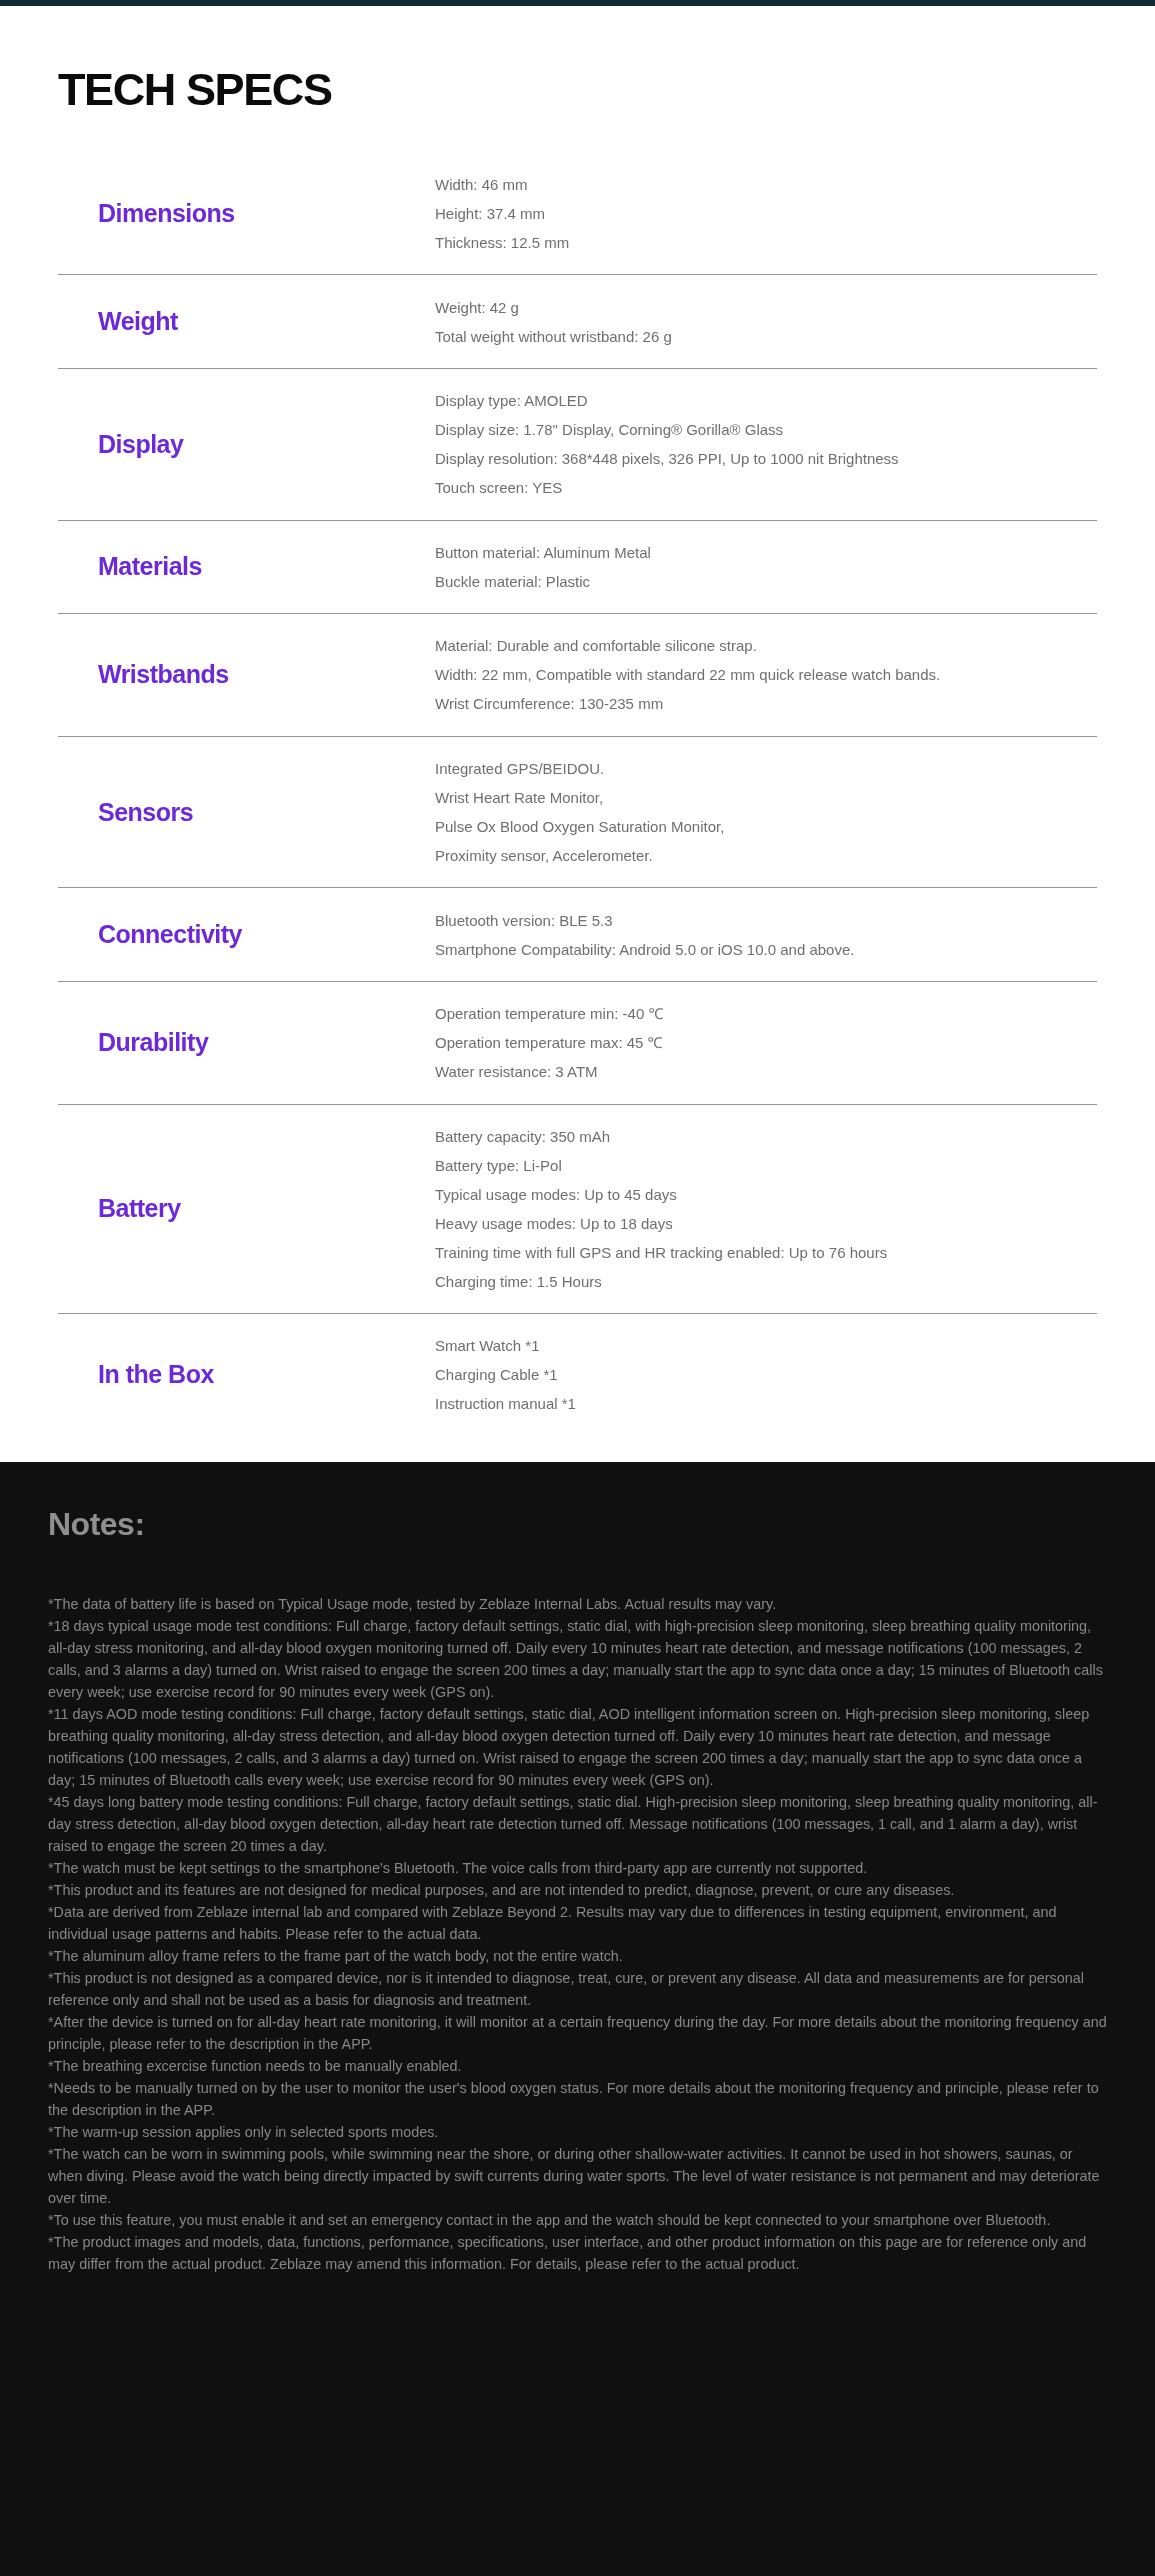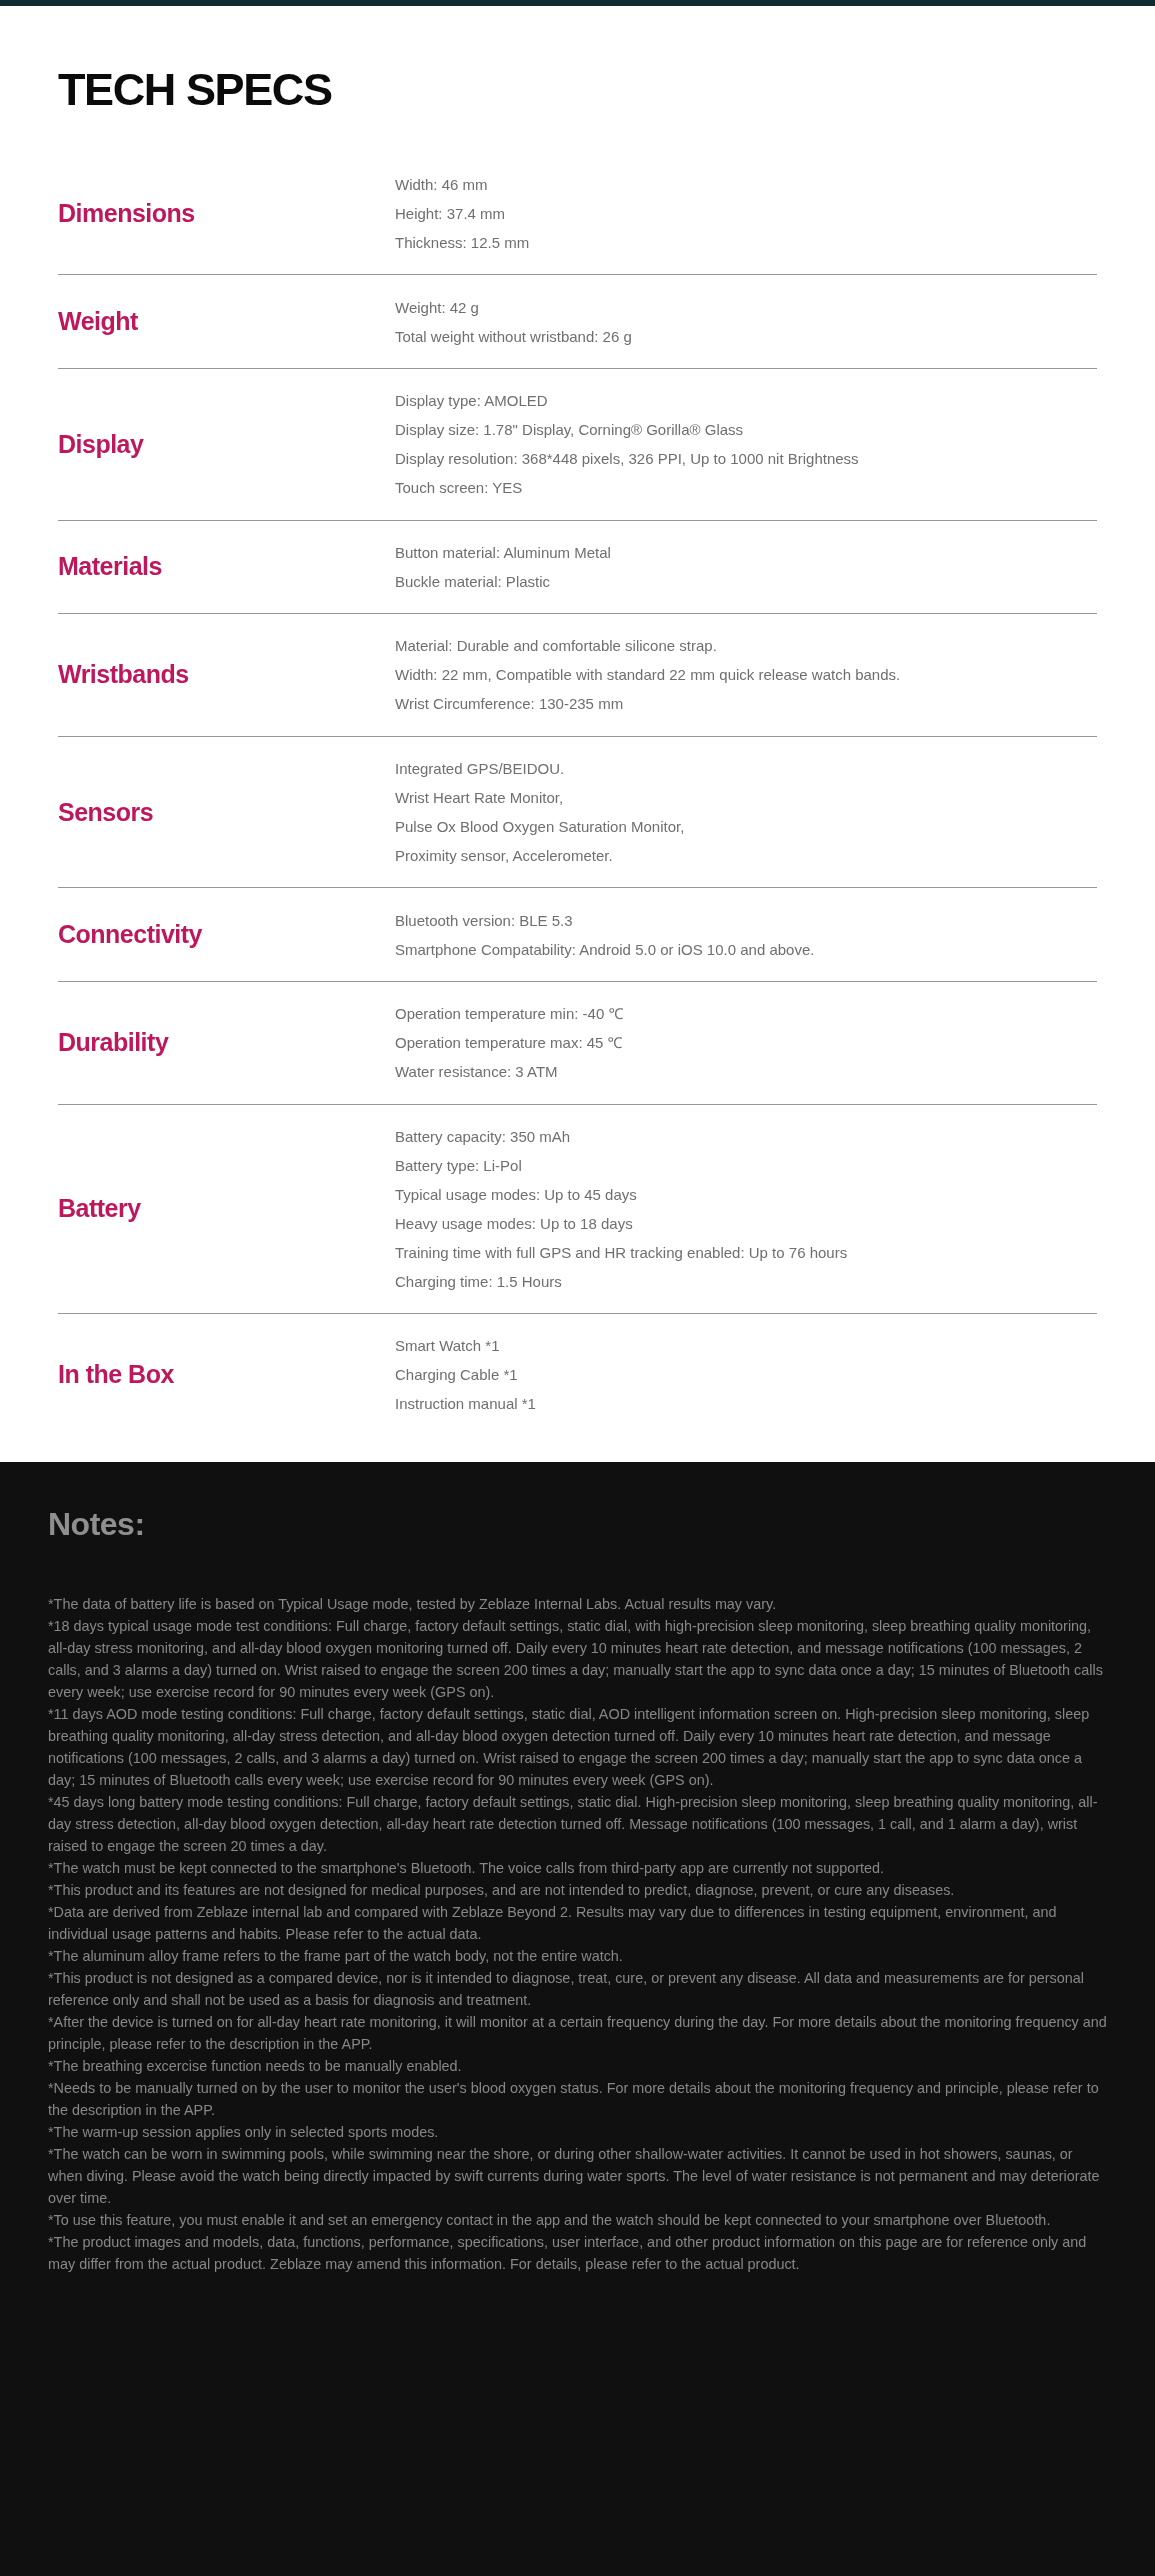--- a/index.html
+++ b/index.html
@@ -37,21 +37,22 @@
     padding: 17.3px 0;
     border-bottom: 1px solid #979797;
   }
   .spec-rows .spec-row:last-child { border-bottom: none; }
   .spec-label {
     flex: 0 0 337px;
     width: 337px;
     font-size: 25px;
     font-weight: 800;
     letter-spacing: -0.5px;
-    color: #be185d;
+    color: #6d28d9;
+    margin-left: 40px;
   }
   .spec-values { flex: 1; }
   .spec-line {
     font-size: 15px;
     line-height: 29px;
     color: #6f6f6f;
     font-weight: 400;
   }
   
   .notes {
@@ -219,21 +220,21 @@
     <div class="notes-body">
 
         <p class="note">*The data of battery life is based on Typical Usage mode, tested by Zeblaze Internal Labs. Actual results may vary.</p>
 
         <p class="note">*18 days typical usage mode test conditions: Full charge, factory default settings, static dial, with high-precision sleep monitoring, sleep breathing quality monitoring, all-day stress monitoring, and all-day blood oxygen monitoring turned off. Daily every 10 minutes heart rate detection, and message notifications (100 messages, 2 calls, and 3 alarms a day) turned on. Wrist raised to engage the screen 200 times a day; manually start the app to sync data once a day; 15 minutes of Bluetooth calls every week; use exercise record for 90 minutes every week (GPS on).</p>
 
         <p class="note">*11 days AOD mode testing conditions: Full charge, factory default settings, static dial, AOD intelligent information screen on. High-precision sleep monitoring, sleep breathing quality monitoring, all-day stress detection, and all-day blood oxygen detection turned off. Daily every 10 minutes heart rate detection, and message notifications (100 messages, 2 calls, and 3 alarms a day) turned on. Wrist raised to engage the screen 200 times a day; manually start the app to sync data once a day; 15 minutes of Bluetooth calls every week; use exercise record for 90 minutes every week (GPS on).</p>
 
         <p class="note">*45 days long battery mode testing conditions: Full charge, factory default settings, static dial. High-precision sleep monitoring, sleep breathing quality monitoring, all-day stress detection, all-day blood oxygen detection, all-day heart rate detection turned off. Message notifications (100 messages, 1 call, and 1 alarm a day), wrist raised to engage the screen 20 times a day.</p>
 
-        <p class="note">*The watch must be kept connected to the smartphone's Bluetooth. The voice calls from third-party app are currently not supported.</p>
+        <p class="note">*The watch must be kept settings to the smartphone's Bluetooth. The voice calls from third-party app are currently not supported.</p>
 
         <p class="note">*This product and its features are not designed for medical purposes, and are not intended to predict, diagnose, prevent, or cure any diseases.</p>
 
         <p class="note">*Data are derived from Zeblaze internal lab and compared with Zeblaze Beyond 2. Results may vary due to differences in testing equipment, environment, and individual usage patterns and habits. Please refer to the actual data.</p>
 
         <p class="note">*The aluminum alloy frame refers to the frame part of the watch body, not the entire watch.</p>
 
         <p class="note">*This product is not designed as a compared device, nor is it intended to diagnose, treat, cure, or prevent any disease. All data and measurements are for personal reference only and shall not be used as a basis for diagnosis and treatment.</p>
 
         <p class="note">*After the device is turned on for all-day heart rate monitoring, it will monitor at a certain frequency during the day. For more details about the monitoring frequency and principle, please refer to the description in the APP.</p>

